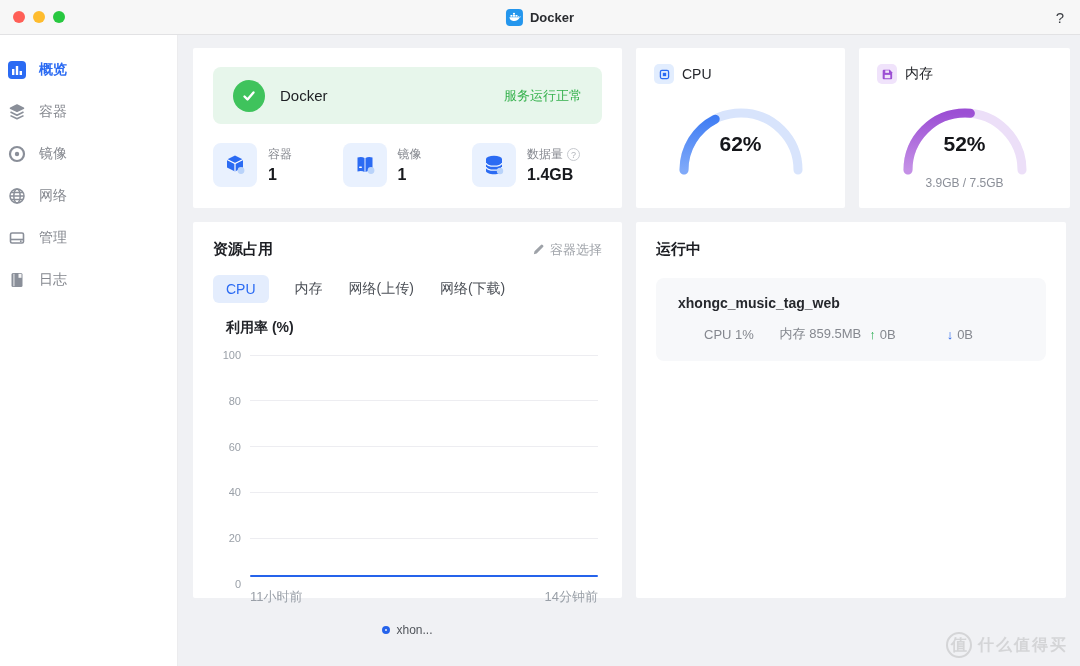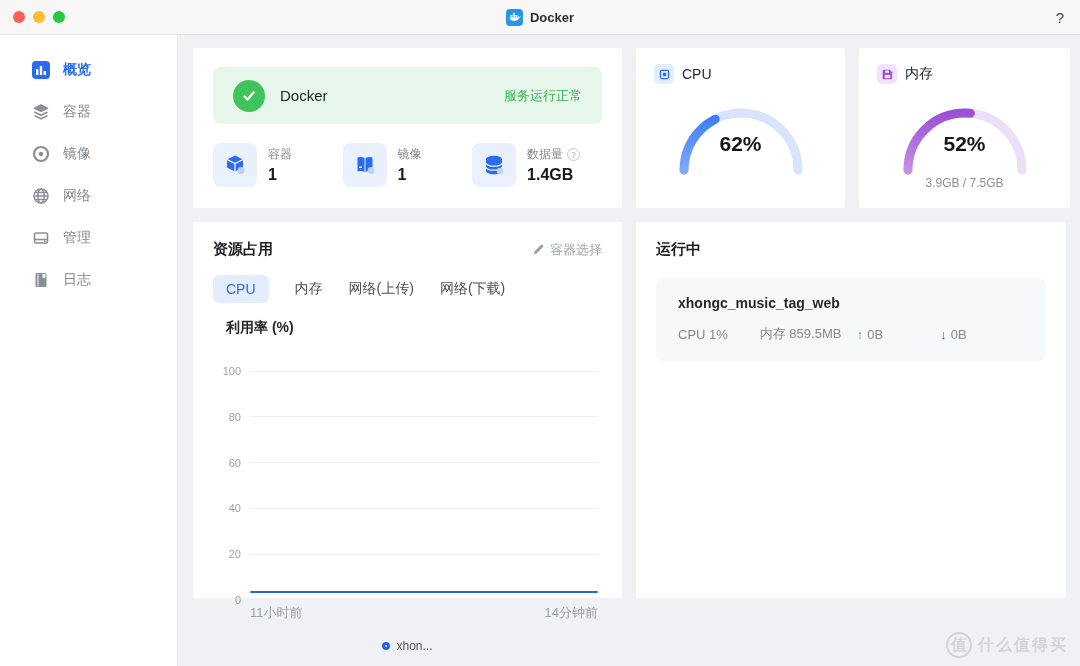--- a/index.html
+++ b/index.html
@@ -21,21 +21,21 @@
     display:flex; align-items:center; gap:7px; font-size:13px; font-weight:700; color:#2a2c30;
   }
   .docker-appicon { width:17px; height:17px; border-radius:4px; background:#2496ed; display:flex; align-items:center; justify-content:center; }
   .titlebar-help { position:absolute; right:16px; font-size:15px; color:#3c3f44; cursor:default; }
   
   .app { display:flex; height:631px; }
   .sidebar {
     width:178px; background:#ffffff; border-right:1px solid #ececee; padding-top:14px; flex-shrink:0;
   }
   .nav-item {
-    display:flex; align-items:center; gap:13px; padding:12px 0 12px 32px;
+    display:flex; align-items:center; gap:13px; padding:12px 0 12px 8px;
     font-size:14px; color:#85888f; cursor:pointer;
   }
   .nav-item.active { color:#2b6bf3; font-weight:700; }
   .nav-item .ic { width:18px; height:18px; display:flex; align-items:center; justify-content:center; }
   .main { flex:1; padding:13px 14px 0 15px; position:relative; }
   .row1 { display:flex; gap:14px; height:160px; margin-bottom:14px; }
   .row2 { display:flex; gap:14px; height:376px; }
   .card { background:#fff; border-radius:2px; }
   
   .overview-card { width:429px; padding:19px 20px; }
@@ -66,36 +66,36 @@
   .gauge-detail { text-align:center; font-size:12px; color:#8b8f98; margin-top:-6px; }
   
   .res-card { width:429px; padding:18px 20px; }
   .card-head { display:flex; align-items:center; justify-content:space-between; }
   .card-title { font-size:15px; font-weight:700; color:#1c1e23; }
   .container-select { display:flex; align-items:center; gap:5px; font-size:13px; color:#9ea2a8; cursor:pointer; }
   .tabs { display:flex; align-items:center; gap:26px; margin-top:15px; }
   .tab { font-size:14px; color:#4c5057; padding:6px 0; cursor:pointer; }
   .tab.active { background:#e4edfd; color:#2b6bf3; padding:6px 13px; border-radius:6px; }
   .chart-title { font-size:14px; font-weight:700; color:#23252a; margin:15px 0 0 13px; }
-  .plot { position:relative; height:229px; margin-top:28px; }
+  .plot { position:relative; height:229px; margin-top:12px; }
   .tick-row { position:absolute; left:0; right:4px; display:flex; align-items:center; }
   .tick-label { width:28px; text-align:right; font-size:11px; color:#9aa0a8; margin-right:9px; }
   .grid-line { flex:1; height:1px; background:#ededf1; }
   .grid-line.none { background:transparent; }
   .data-line { position:absolute; left:37px; right:4px; bottom:1px; height:2.5px; background:#2563eb; border-radius:2px; }
   .x-labels { display:flex; justify-content:space-between; margin:10px 0 0 37px; padding-right:4px; font-size:13px; color:#9aa0a8; }
   .legend { display:flex; align-items:center; justify-content:center; gap:6px; margin-top:17px; cursor:pointer; }
   .legend-ring { width:8px; height:8px; border:3px solid #2563eb; border-radius:50%; }
   .legend-label { font-size:12px; color:#52565c; }
   
   .run-card { width:430px; padding:18px 20px; }
   .run-item { background:#f7f8fa; border-radius:8px; margin-top:19px; padding:17px 22px 18px; cursor:pointer; }
   .run-name { font-size:14px; font-weight:700; color:#26282d; }
   .run-stats { display:flex; align-items:center; margin-top:14px; font-size:13px; color:#85888f; }
-  .run-cpu { width:86px; } .run-mem { width:102px; }
+  .run-cpu { width:86px;margin-left:26px; } .run-mem { width:102px; }
   .net { display:flex; align-items:center; gap:4px; width:88px; }
   .arrow-up { color:#22a94b; font-weight:700; } .arrow-down { color:#2563eb; font-weight:700; }
   
   .watermark { position:absolute; right:12px; bottom:8px; display:flex; align-items:center; gap:6px;
     color:rgba(160,160,160,.35); font-weight:700; pointer-events:none; }
   .wm-badge { width:26px; height:26px; border:2px solid rgba(160,160,160,.35); border-radius:50%;
     display:flex; align-items:center; justify-content:center; font-size:16px; }
   .wm-text { font-size:16px; letter-spacing:2px; }
 </style>
 </head>

